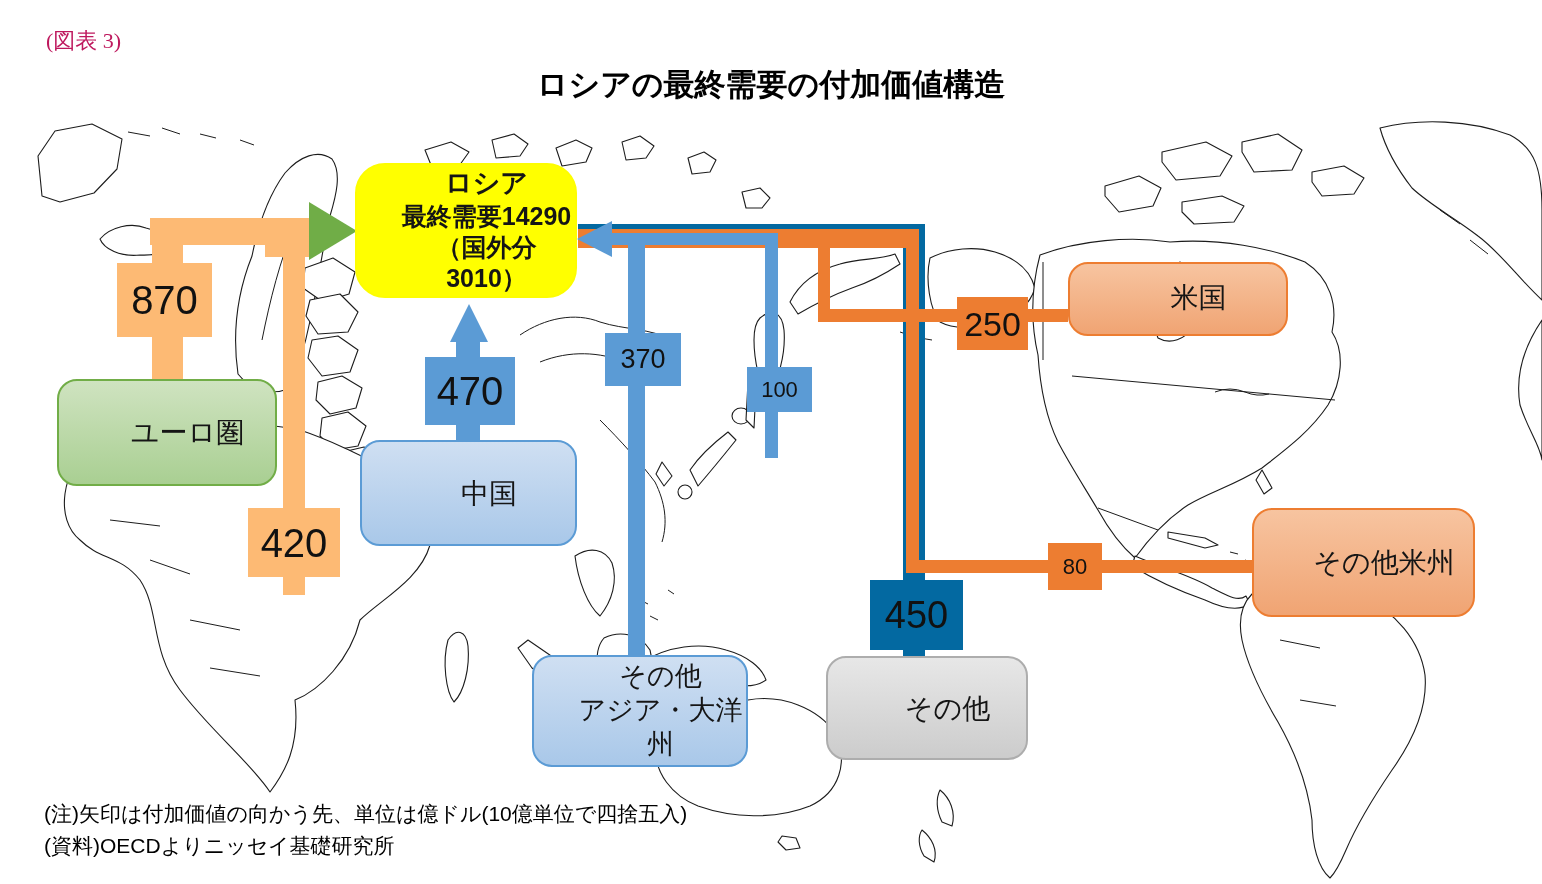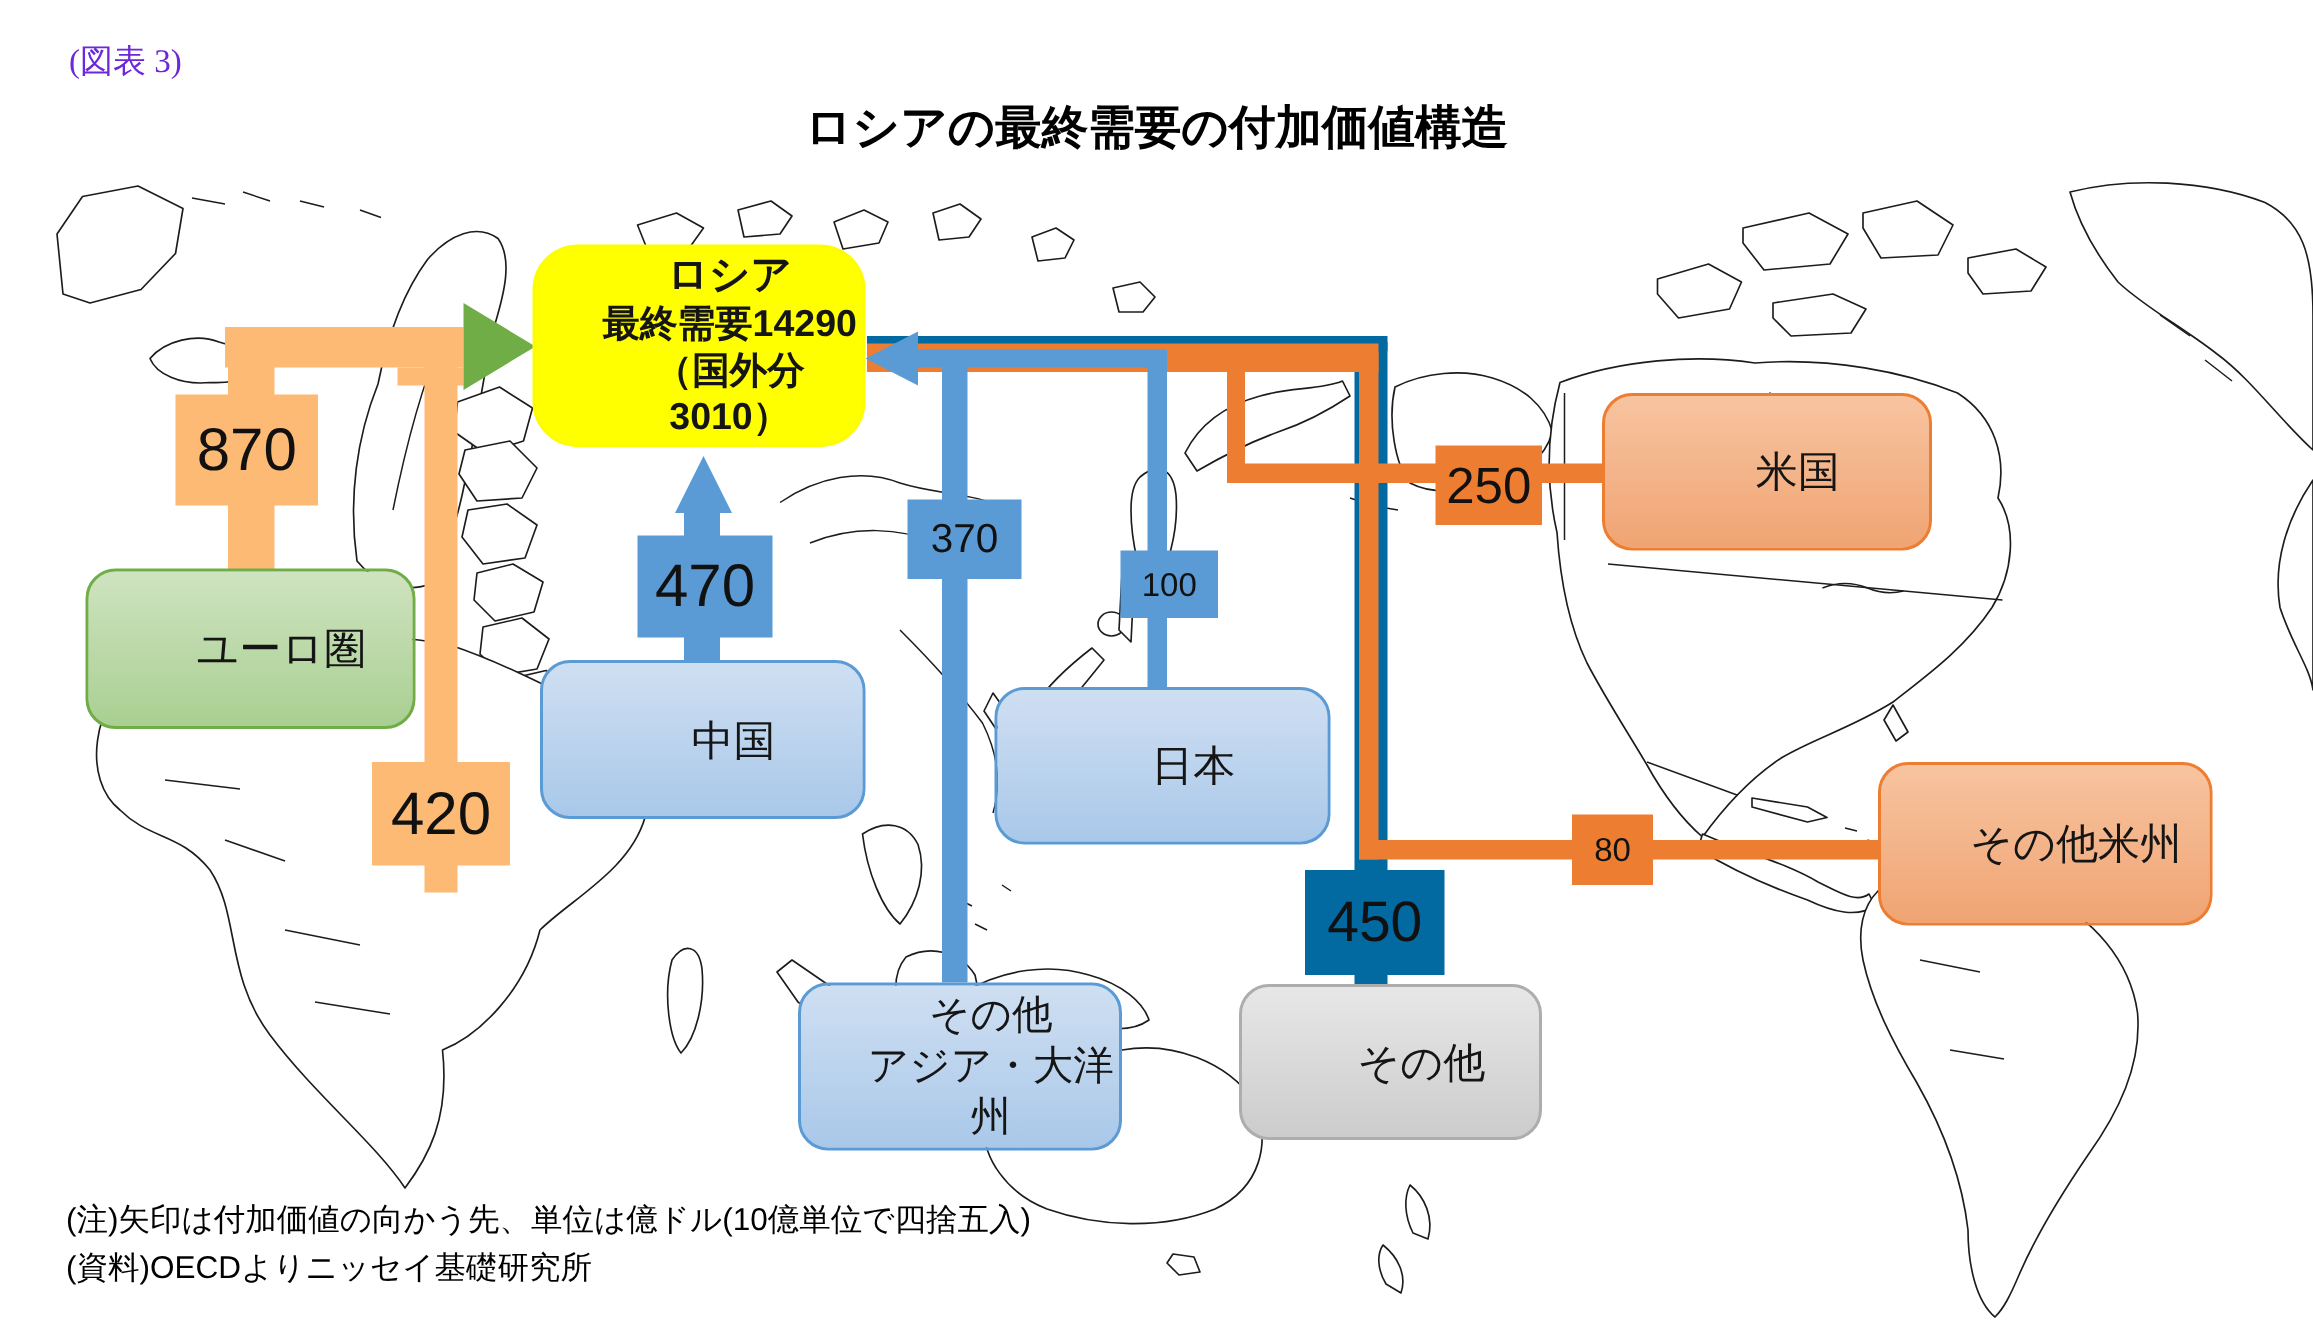--- a/index.html
+++ b/index.html
@@ -35,21 +35,21 @@
     border-radius:20px;font-size:28px;color:#151515;
     box-sizing:border-box;line-height:1.25;padding-left:41px;
   }
   .node.g{background:linear-gradient(180deg,#cfe3c0 0%,#a9cf92 100%);border:2.5px solid #71ad47;}
   .node.b{background:linear-gradient(180deg,#cfdff2 0%,#a9c8e9 100%);border:2.5px solid #5B9BD5;}
   .node.o{background:linear-gradient(180deg,#f7c4a0 0%,#f0a473 100%);border:2.5px solid #ED7D31;}
   .node.gy{background:linear-gradient(180deg,#e7e7e7 0%,#cccccc 100%);border:2.5px solid #adadad;}
   .node.y{background:#FFFF00;border:2.5px solid #fdfd00;border-radius:30px;font-weight:700;}
 
   .hdr-fig{position:absolute;z-index:8;left:46px;top:26px;font-size:22px;
-    font-family:"Liberation Serif","DejaVu Serif",serif;color:#6d28d9;}
+    font-family:"Liberation Serif","DejaVu Serif",serif;color:#be185d;}
   .hdr-title{position:absolute;z-index:8;left:0;top:64px;width:100%;text-align:center;
     font-size:31px;font-weight:700;color:#000;}
   .notes{position:absolute;z-index:8;left:44px;top:798px;font-size:21px;color:#000;line-height:1.5;}
 </style>
 </head>
 <body>
 
 <div id="stage">
 
   <svg class="map" width="1542" height="884" viewBox="0 0 1542 884" aria-hidden="true">
@@ -174,34 +174,31 @@
 
   <div class="node g" style="left:57px;top:379px;width:220px;height:107px;">
     <div>ユーロ圏</div>
   </div>
 
 
   <div class="node b" style="left:360px;top:440px;width:217px;height:106px;">
     <div>中国</div>
   </div>
 
-  <div class="node b" style="left:663px;top:458px;width:224px;height:105px;">
-    <div>日本</div>
-  </div>
 
   <div class="node b" style="left:532px;top:655px;width:216px;height:112px;font-size:27px;">
     <div>その他</div>
     <div>アジア・大洋州</div>
   </div>
 
   <div class="node gy" style="left:826px;top:656px;width:202px;height:104px;">
     <div>その他</div>
   </div>
 
-  <div class="node o" style="left:1068px;top:262px;width:220px;height:105px;">
+  <div class="node o" style="left:1068px;top:262px;width:220px;height:74px;font-family:Liberation Mono, monospace;">
     <div>米国</div>
   </div>
 
   <div class="node o" style="left:1252px;top:508px;width:223px;height:109px;">
     <div>その他米州</div>
   </div>
 
   <div class="hdr-fig">(図表 3)</div>
   <div class="hdr-title">ロシアの最終需要の付加価値構造</div>
 

